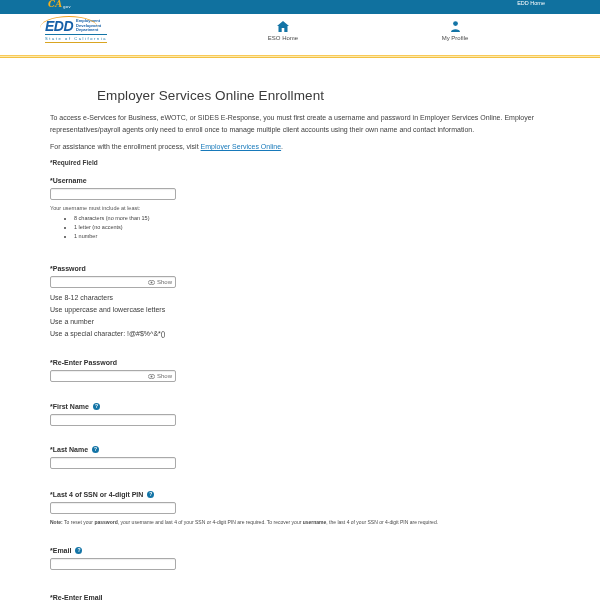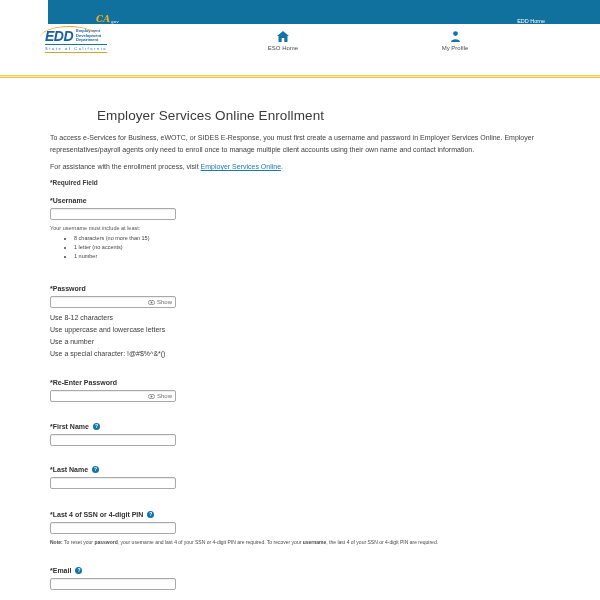--- a/index.html
+++ b/index.html
@@ -1,29 +1,29 @@
 <!DOCTYPE html>
 <html><head>
 <meta charset="utf-8">
 <style>
   * { margin:0; padding:0; box-sizing:border-box; }
   html,body { width:600px; height:600px; overflow:hidden; background:#ffffff;
               font-family:"Liberation Sans", sans-serif; color:#3e3e3e; }
 
   
-  .topbar { height:24px; background:#10719f; display:flex; align-items:flex-end;
-            padding:0 55px 0 48px;margin-left:48px; }
+  .topbar { height:14px; background:#10719f; display:flex; align-items:flex-start;
+            padding:0 55px 0 48px; }
   .ca-logo { display:flex; align-items:flex-end; cursor:pointer; }
   .ca-script { font-family:"DejaVu Serif", serif; font-style:italic; font-weight:bold;
                font-size:9px; color:#f2b01e; line-height:9px; }
   .ca-gov { font-size:4px; color:#ffffff; margin-left:1px; letter-spacing:.4px; }
   .topbar-link { margin-left:auto; color:#ffffff; font-size:5.5px; text-decoration:none; }
 
   
-  .header { height:51px; position:relative; background:#ffffff;padding-left:24px; }
+  .header { height:41px; position:relative; background:#ffffff;padding-left:24px; }
   .edd-logo { position:absolute; left:45px; top:5px; cursor:pointer; }
   .edd-arc { position:absolute; left:-5px; top:-3px; width:58px; height:12px;
              border-top:1.5px solid #f0a01e; border-radius:50% 50% 0 0 / 100% 100% 0 0; }
   .edd-row { display:flex; align-items:flex-start; }
   .edd-big { font-size:14px; font-weight:bold; font-style:italic; color:#1660a8;
              letter-spacing:-.5px; line-height:14px; }
   .edd-lines { margin-left:3px; }
   .edd-lines span { display:block; font-size:4px; font-weight:bold; color:#1660a8;
                     line-height:4.6px; }
   .edd-state { margin-top:1px; padding:1px 0; border-top:1px solid #1374a6;

